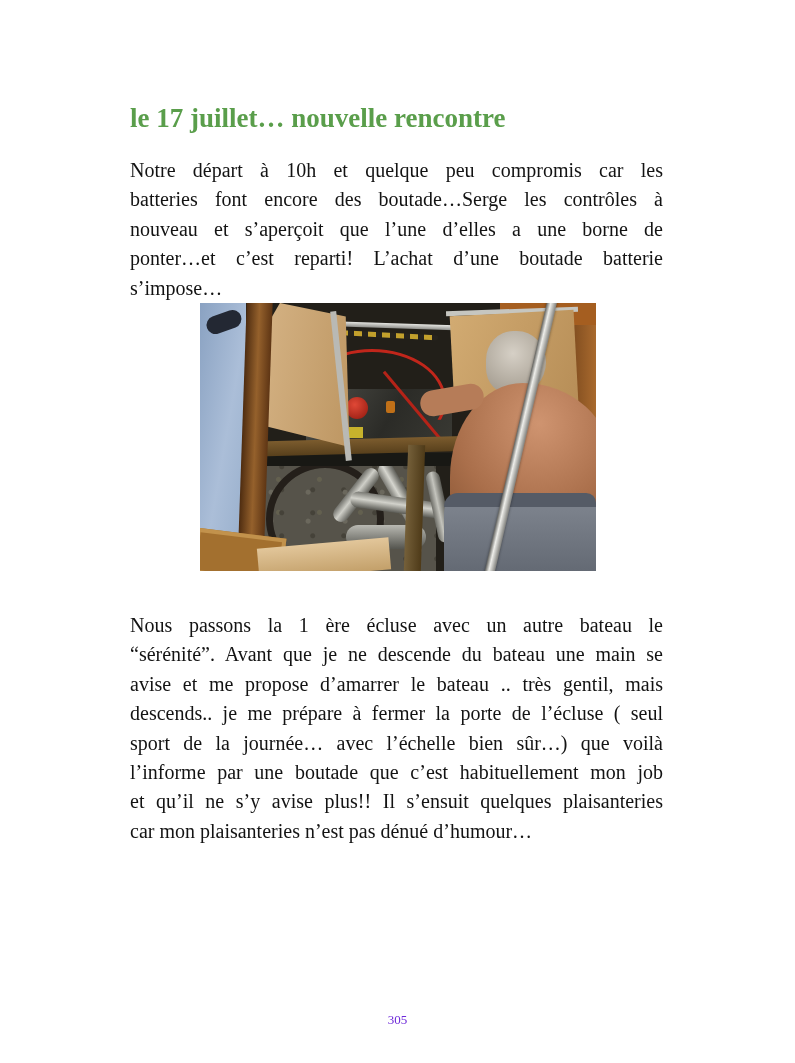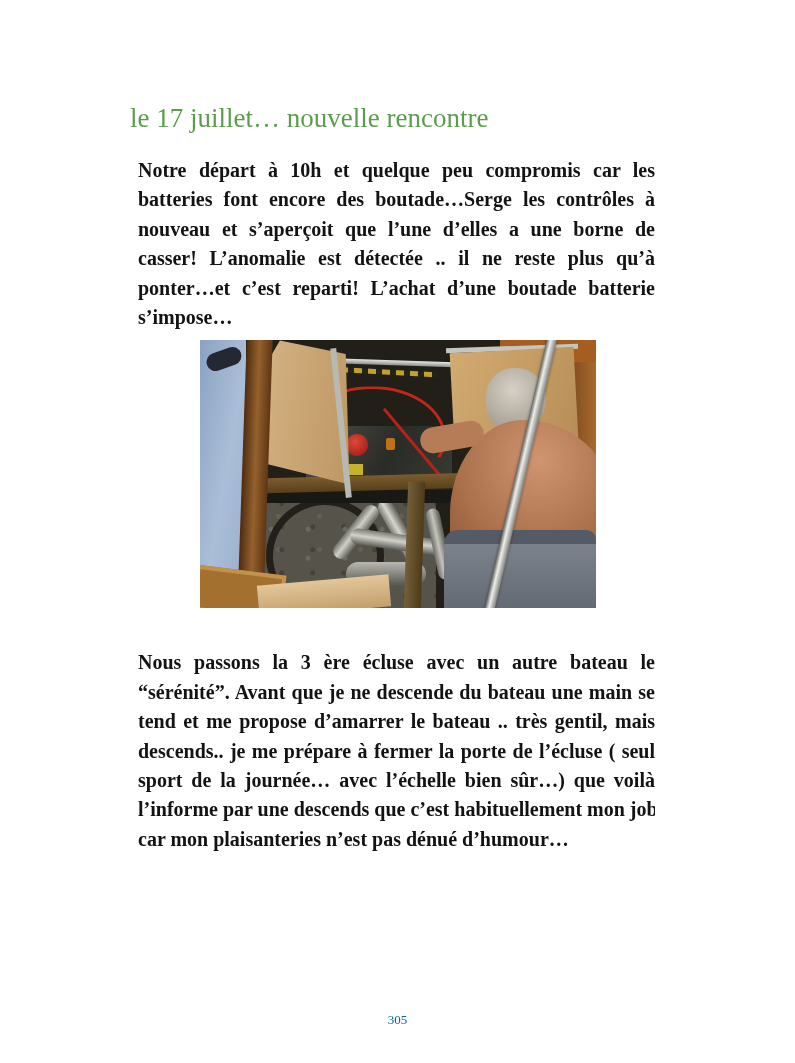--- a/index.html
+++ b/index.html
@@ -7,23 +7,23 @@
     position:relative;
     width:795px;height:1063px;
     background:#ffffff;
     font-family:"Liberation Serif", serif;
     color:#131313;
     overflow:hidden;
   }
   .content{margin:0 132px 0 130px;width:533px;}
   h1.heading{
     margin:0;padding-top:100px;
-    font-size:27px;line-height:36px;font-weight:normal;
+    font-size:27px;line-height:36px;font-weight:bold;
   }
-  .para{margin:8px;overflow:hidden;font-weight:bold;}
+  .para{margin:0;overflow:hidden;}
   .para-1{margin-top:20px;}
   .para-2{margin-top:40px;}
   .tline{
     font-size:20px;line-height:29.4px;
     white-space:nowrap;
     text-align:justify;text-align-last:justify;
   }
   .para .tline:last-child{text-align-last:left;}
   
   .photo{
@@ -98,35 +98,34 @@
   .shorts{left:244px;top:190px;width:152px;height:78px;border-radius:20px 14px 0 0;
     background:linear-gradient(180deg,#7b818b 0 22%,#646a74);}
   .waistband{left:0;top:0;width:100%;height:14px;border-radius:20px 14px 0 0;background:#555b66;}
   .pole{left:350px;top:-14px;width:10px;height:310px;border-radius:5px;
     transform:rotate(13deg);transform-origin:top center;
     background:linear-gradient(90deg,#5f5f5b,#eeeeea 40%,#7f7f7b);
     box-shadow:0 0 3px rgba(0,0,0,.45);}
   
   .footer{
     position:absolute;left:0;right:0;top:1012px;
-    text-align:center;font-size:13px;color:#0369a1;
+    text-align:center;font-size:13px;color:#6d28d9;
   }
 </style>
 </head>
 <body>
 
 <div class="page">
   <div class="content">
     <h1 class="heading" style="color: rgb(90, 158, 75);">le 17 juillet… nouvelle rencontre</h1>
 
     <div class="para para-1">
         <div class="tline">Notre départ à 10h et quelque peu compromis car les</div>
         <div class="tline">batteries font encore des boutade…Serge les contrôles à</div>
         <div class="tline">nouveau et s’aperçoit que l’une d’elles a une borne de</div>
-        <div class="tline">casser! L’anomalie est détectée .. il ne reste plus qu’à</div>
         <div class="tline">ponter…et c’est reparti! L’achat d’une boutade batterie</div>
         <div class="tline">s’impose…</div>
       </div>
   </div>
 
   <div class="photo" role="img" aria-label="Photo : homme penché dans le compartiment moteur du bateau, réparant les batteries">
     <div class="bilge"></div>
     <div class="hose-loop"></div>
     <div class="pipe-a"></div>
     <div class="pipe-b"></div>
@@ -163,24 +162,25 @@
     <div class="back"></div>
     <div class="arm"></div>
     <div class="shorts">
       <div class="waistband"></div>
     </div>
     <div class="pole"></div>
   </div>
 
   <div class="content">
     <div class="para para-2">
-        <div class="tline">Nous passons la 3 ère écluse avec un autre bateau le</div>
+        <div class="tline">Nous passons la 1 ère écluse avec un autre bateau le</div>
         <div class="tline">“sérénité”. Avant que je ne descende du bateau une main se</div>
-        <div class="tline">tend et me propose d’amarrer le bateau .. très gentil, mais</div>
+        <div class="tline">avise et me propose d’amarrer le bateau .. très gentil, mais</div>
         <div class="tline">descends.. je me prépare à fermer la porte de l’écluse ( seul</div>
         <div class="tline">sport de la journée… avec l’échelle bien sûr…) que voilà</div>
-        <div class="tline">l’informe par une descends que c’est habituellement mon job</div>
+        <div class="tline">l’informe par une boutade que c’est habituellement mon job</div>
+        <div class="tline">et qu’il ne s’y avise plus!! Il s’ensuit quelques plaisanteries</div>
         <div class="tline">car mon plaisanteries n’est pas dénué d’humour…</div>
       </div>
   </div>
 
   <div class="footer">305</div>
 </div>
 
 </body></html>

